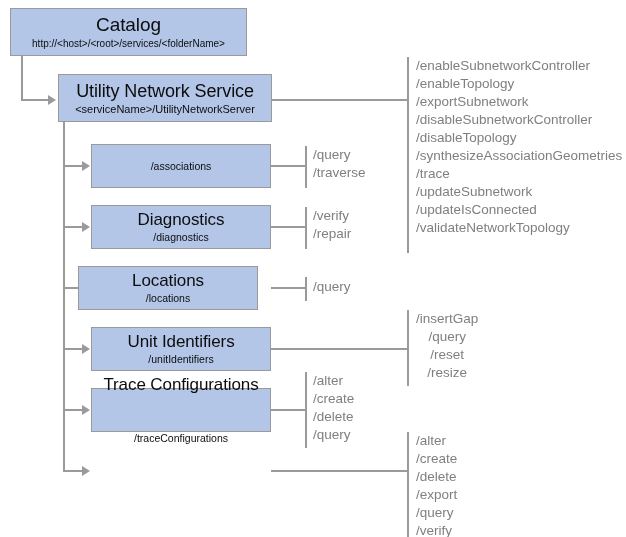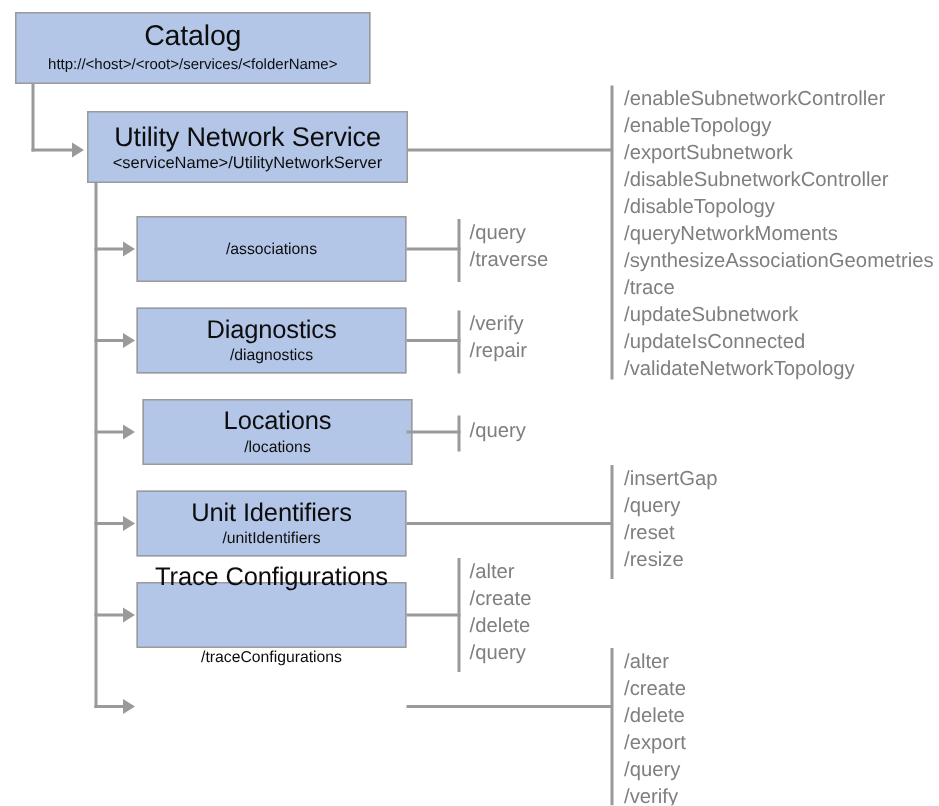--- a/index.html
+++ b/index.html
@@ -97,21 +97,20 @@
   </div>
 
   <div class="line hline" style="left:272px; top:99px; width:136px;"></div>
   <div class="bracket" style="left:407px; top:57px; height:196px;"></div>
   <div class="ops" style="left:416px; top:57px;">
     <span class="op">/enableSubnetworkController</span>
     <span class="op">/enableTopology</span>
     <span class="op">/exportSubnetwork</span>
     <span class="op">/disableSubnetworkController</span>
     <span class="op">/disableTopology</span>
-    <span class="op">/queryNetworkMoments</span>
     <span class="op">/synthesizeAssociationGeometries</span>
     <span class="op">/trace</span>
     <span class="op">/updateSubnetwork</span>
     <span class="op">/updateIsConnected</span>
     <span class="op">/validateNetworkTopology</span>
   </div>
 
   <div class="line vline" style="left:63px; top:122px; height:350px;"></div>
 
   <div class="line hline" style="left:63px; top:165px; width:20px;"></div>
@@ -146,37 +145,37 @@
     <span class="title">Diagnostics</span>
     <span class="path">/diagnostics</span>
   </div>
   <div class="line hline" style="left:271px; top:226px; width:36px;"></div>
   <div class="bracket" style="left:305px; top:207px; height:42px;"></div>
   <div class="ops" style="left:313px; top:207px;">
     <span class="op">/verify</span>
     <span class="op">/repair</span>
   </div>
 
-  <div class="node" style="left:95px; top:266px; width:180px; height:44px;">
+  <div class="node" style="left:78px; top:266px; width:180px; height:44px;">
     <span class="title">Locations</span>
     <span class="path">/locations</span>
   </div>
   <div class="line hline" style="left:271px; top:287px; width:36px;"></div>
   <div class="bracket" style="left:305px; top:277px; height:24px;"></div>
   <div class="ops" style="left:313px; top:278px;">
     <span class="op">/query</span>
   </div>
 
   <div class="node" style="left:91px; top:327px; width:180px; height:44px;">
     <span class="title">Unit Identifiers</span>
     <span class="path">/unitIdentifiers</span>
   </div>
   <div class="line hline" style="left:271px; top:348px; width:137px;"></div>
   <div class="bracket" style="left:407px; top:310px; height:76px;"></div>
-  <div class="ops" style="left:416px; top:310px;">
+  <div class="ops" style="left:416px; top:310px;text-align:center;">
     <span class="op">/insertGap</span>
     <span class="op">/query</span>
     <span class="op">/reset</span>
     <span class="op">/resize</span>
   </div>
 
   <div class="node" style="left:91px; top:388px; width:180px; height:44px;gap:36px;">
     <span class="title">Trace Configurations</span>
     <span class="path">/traceConfigurations</span>
   </div>

